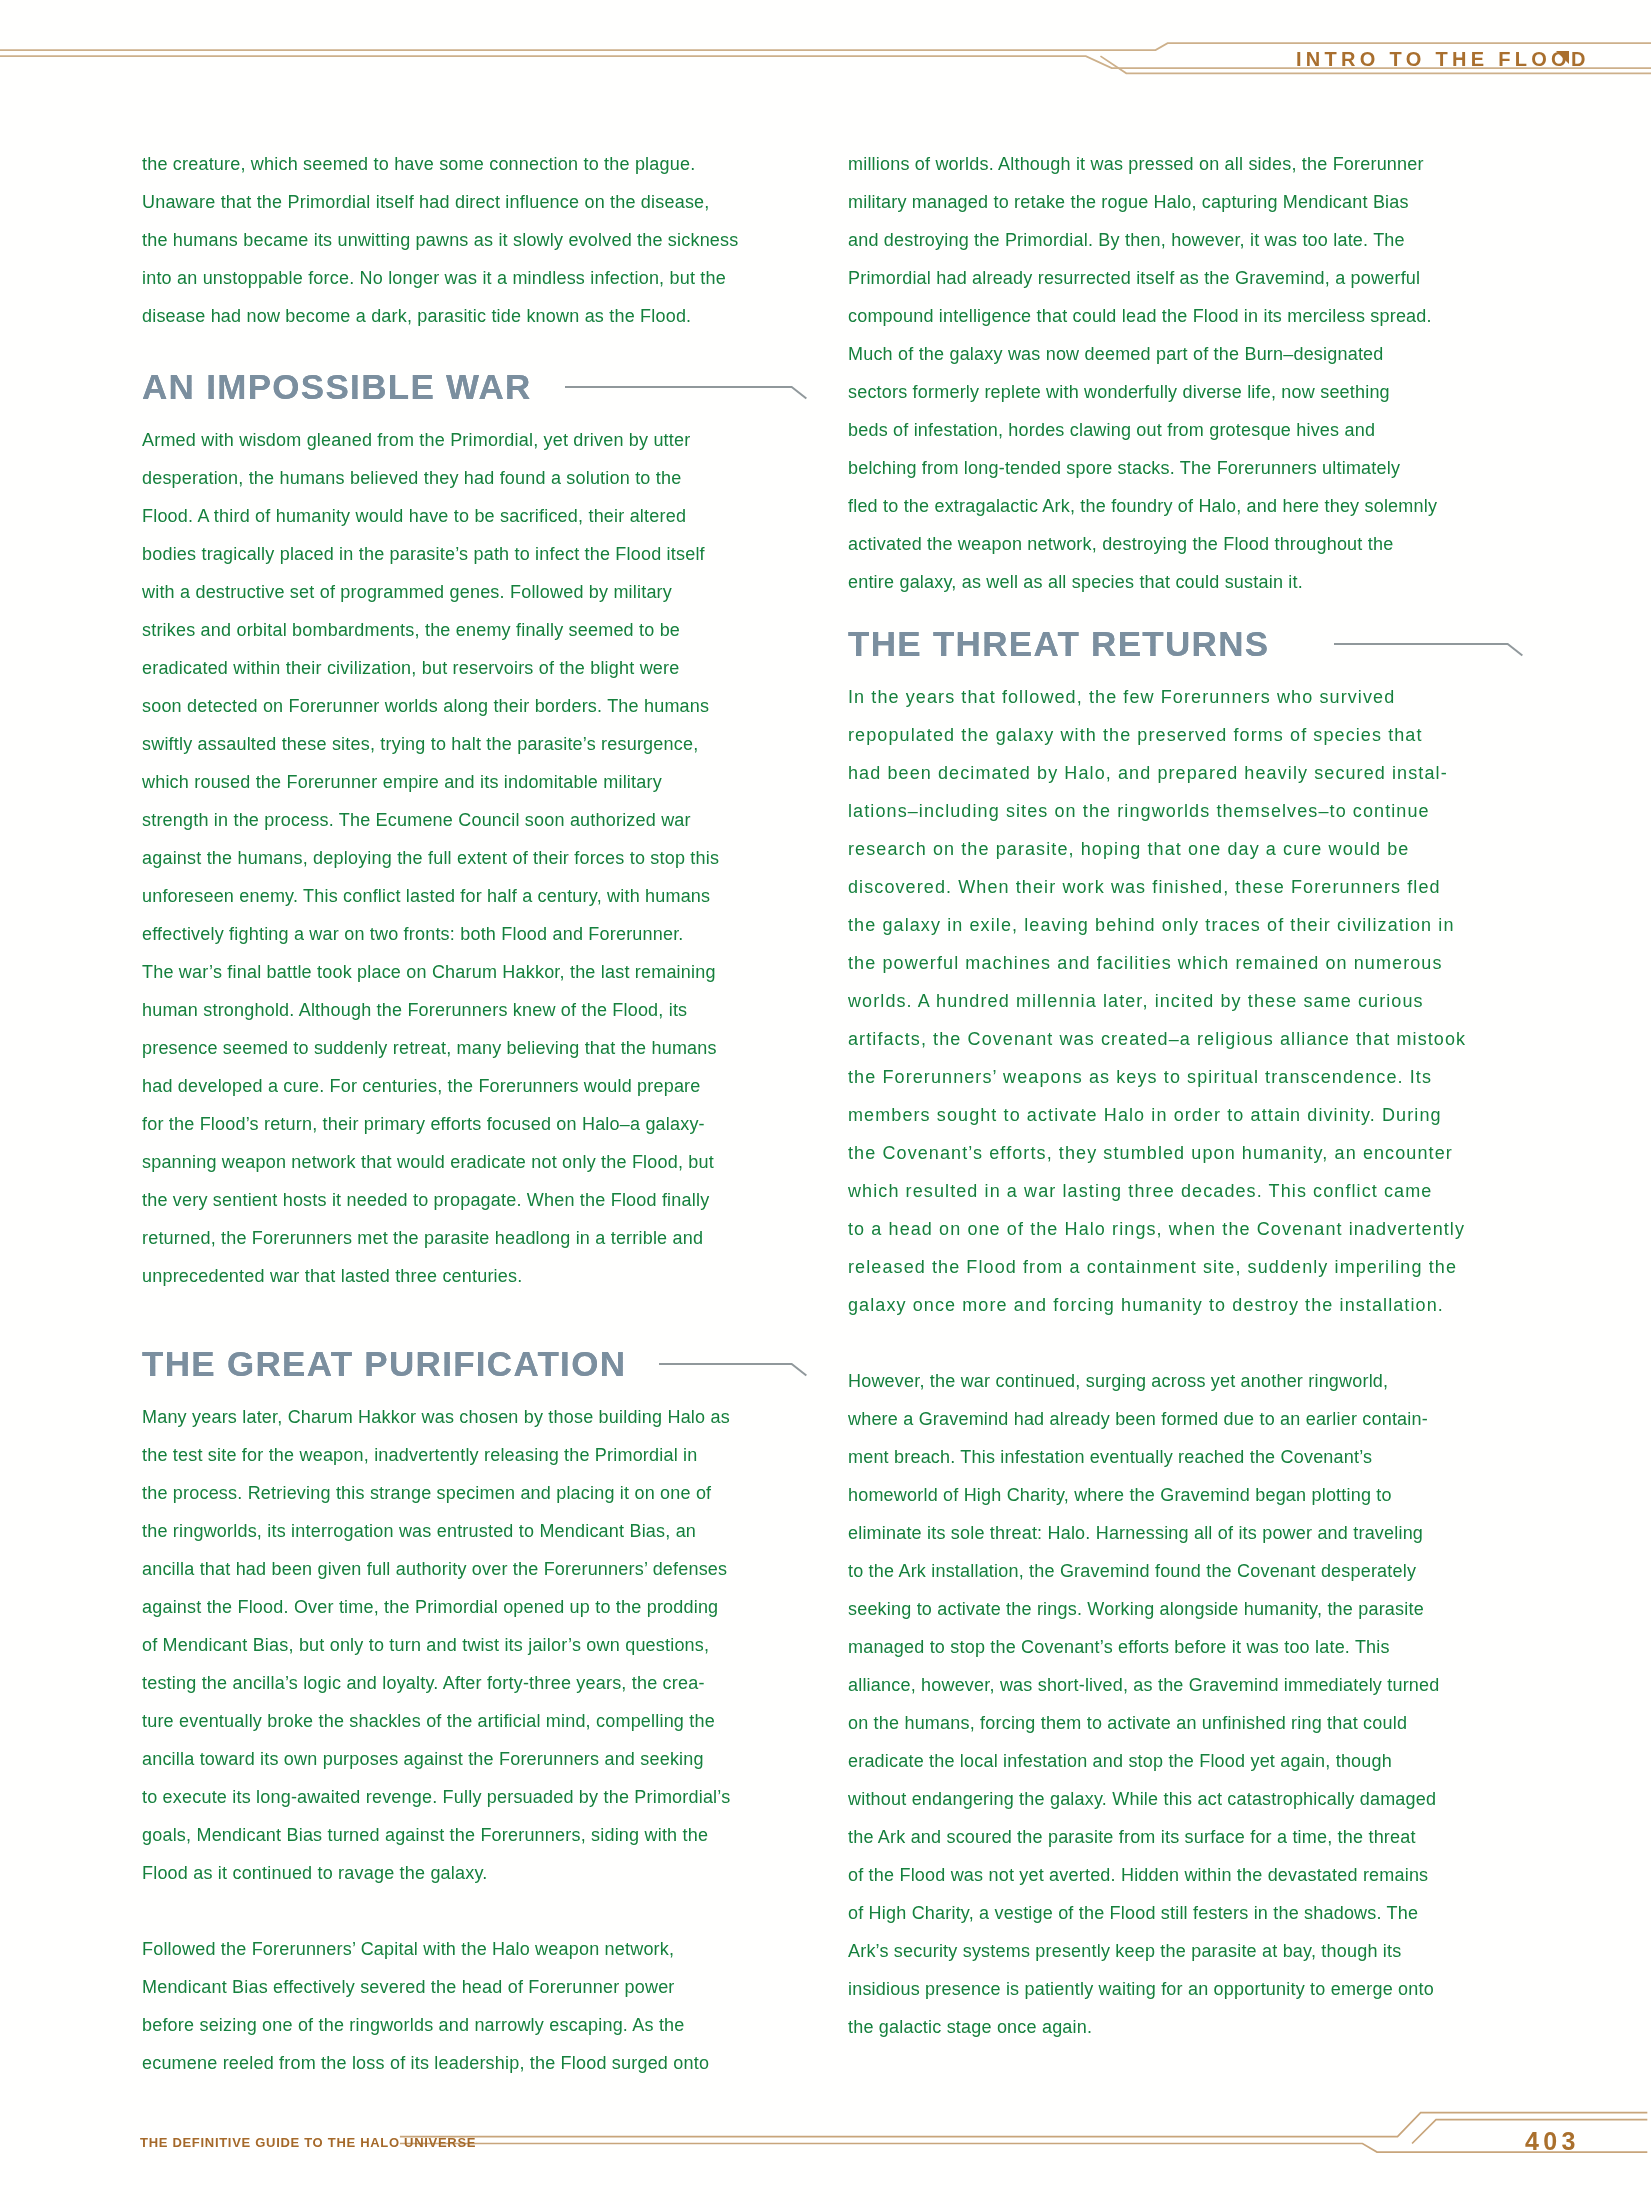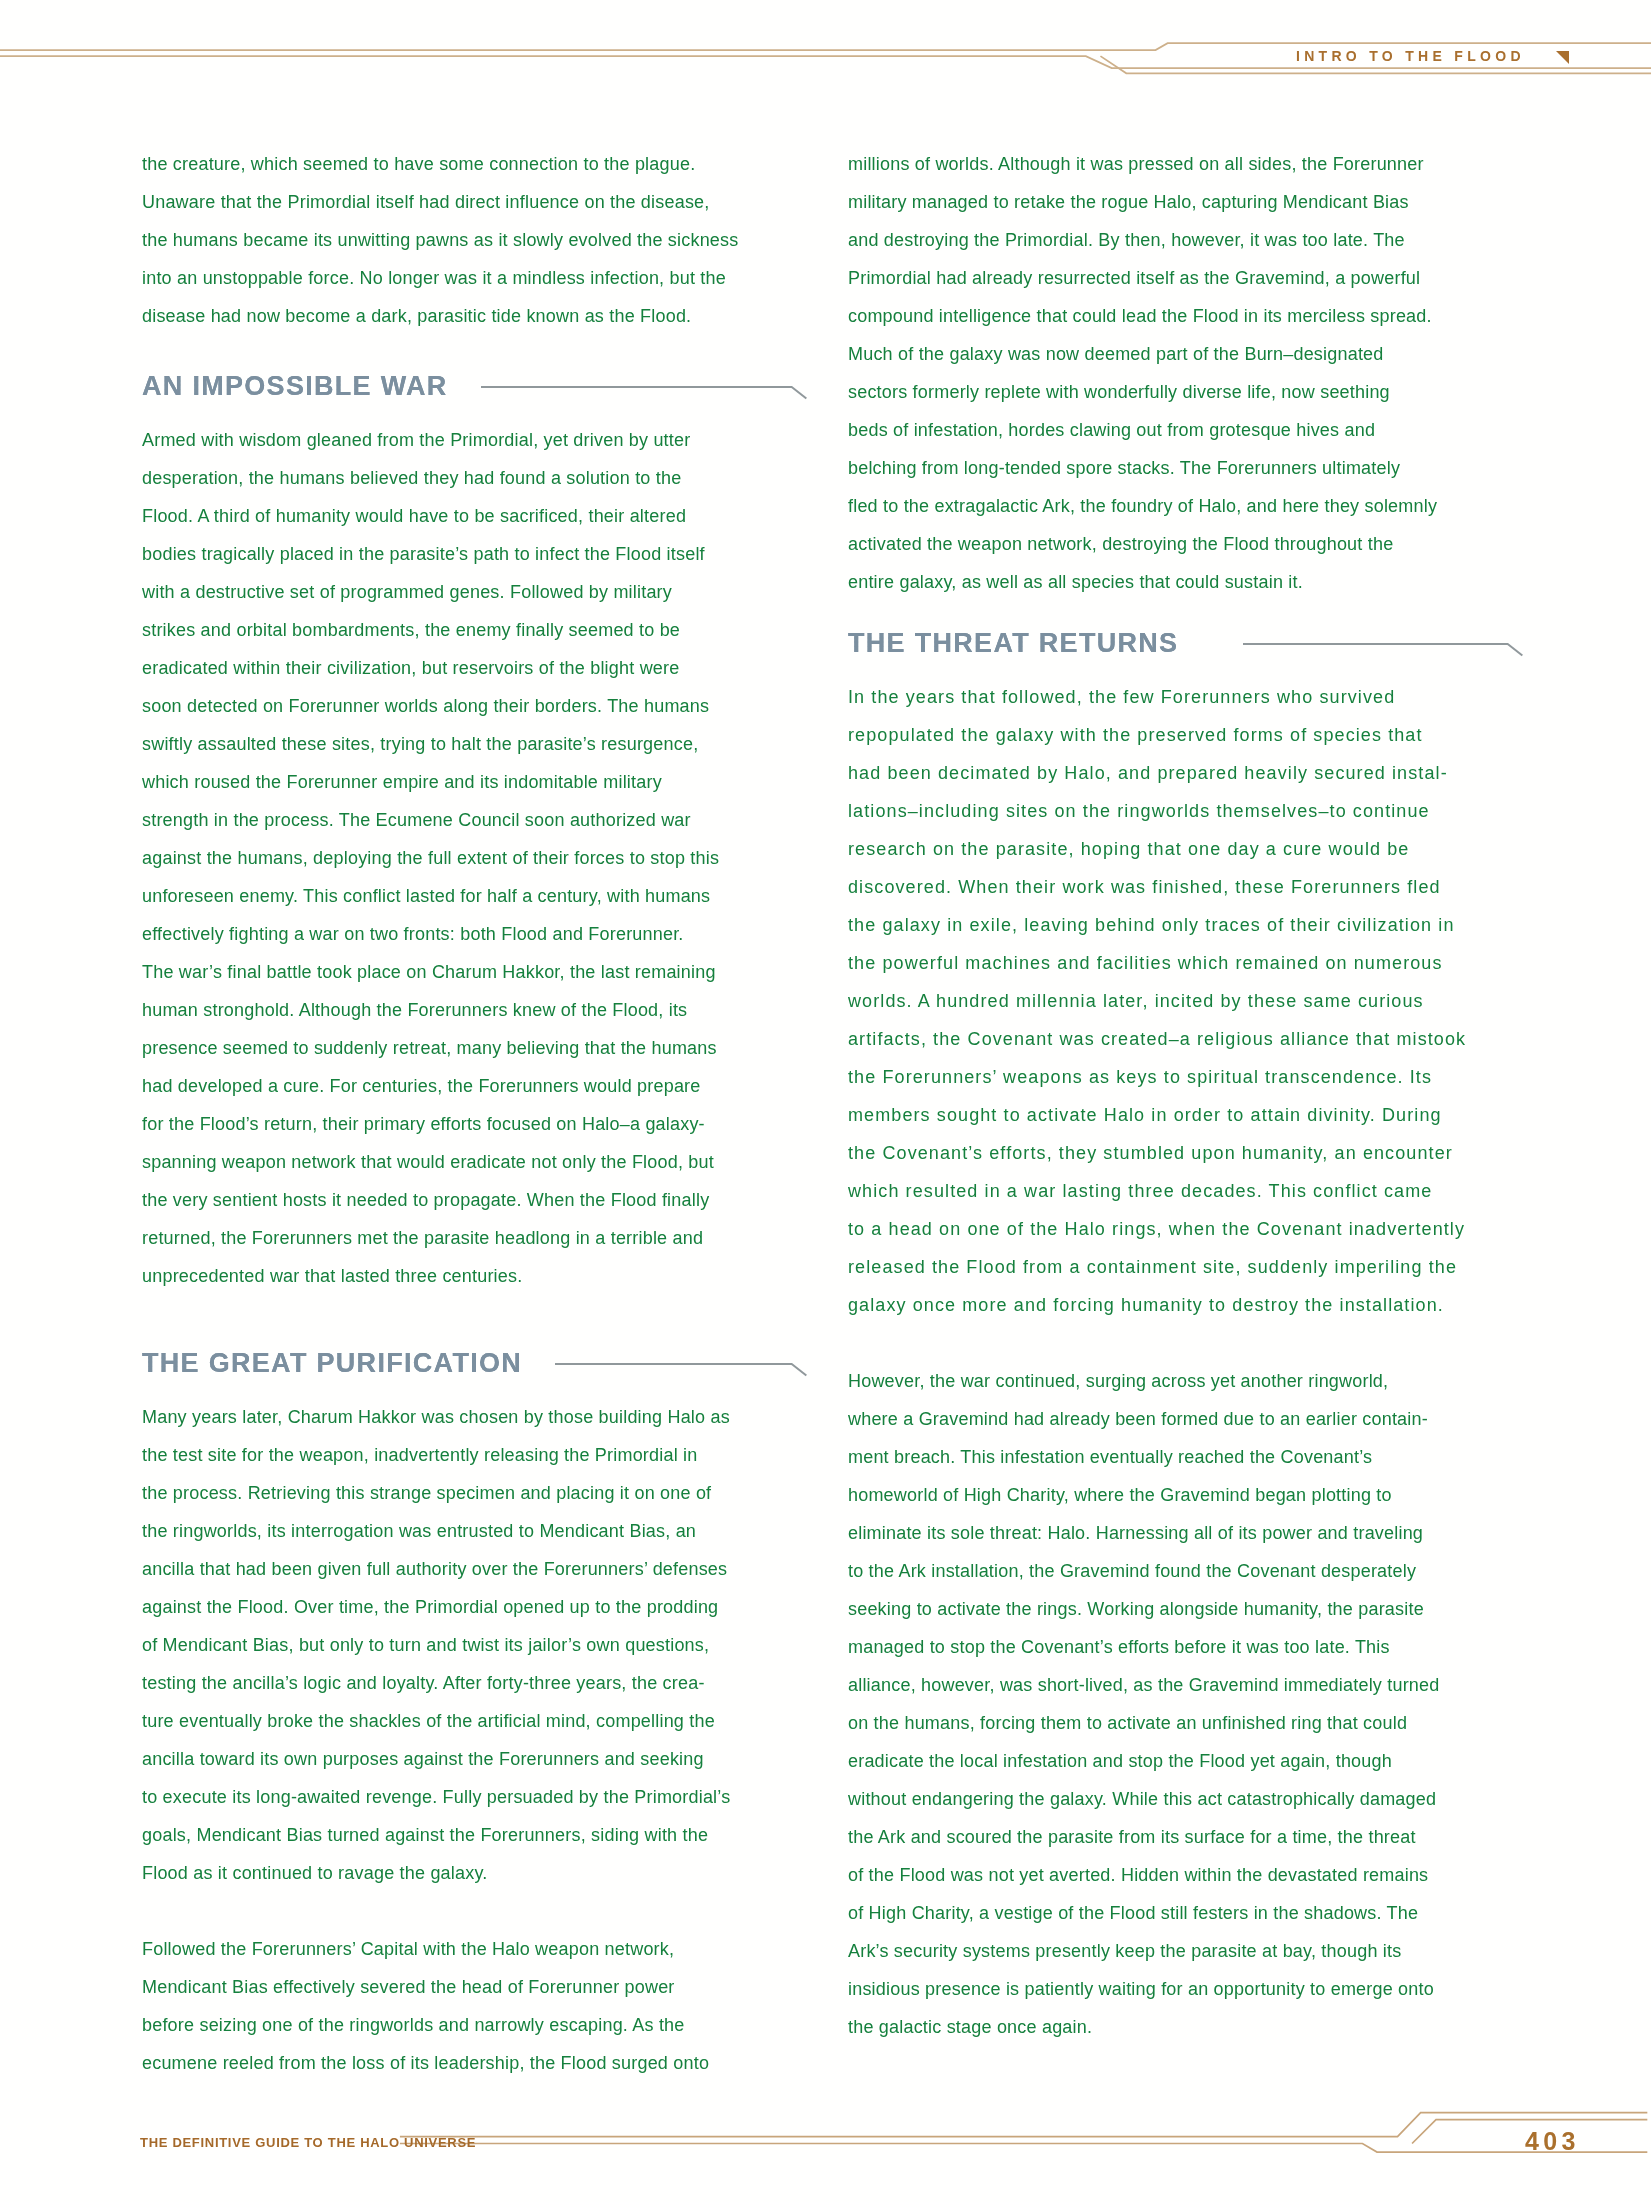--- a/index.html
+++ b/index.html
@@ -3,41 +3,41 @@
 <meta charset="utf-8">
 <style>
   html,body{margin:0;padding:0;background:#e8e8e8;}
   .page{
     position:relative;width:1652px;height:2203px;background:#fffffe;
     font-family:"Liberation Sans", sans-serif;overflow:hidden;
   }
   svg.deco{position:absolute;left:0;}
   .chapter-label{
     position:absolute;left:1296px;top:48px;
-    font-size:14px;font-weight:bold;letter-spacing:4.3px;color:#a96f2e;
+    font-size:20px;font-weight:bold;letter-spacing:4.3px;color:#a96f2e;
     white-space:nowrap;
   }
   .chapter-arrow{
     position:absolute;left:1556px;top:51px;width:0;height:0;
     border-top:13px solid #a96f2e;border-left:13px solid transparent;
   }
   .col{position:absolute;top:145px;}
   .col-left{left:142px;width:671px;}
   .col-right{left:848px;width:681px;}
   .body-par{
     margin:0;white-space:pre-line;font-size:18px;line-height:38px;
     letter-spacing:0.2px;color:#15803d;
   }
   .body-par.tracked{letter-spacing:1.1px;}
   .body-par.gap{margin-top:38px;}
   .h-row{display:flex;align-items:center;margin:38px 0 20.6px 0;height:27.5px;}
   .h-row.big-gap{margin-top:55px;justify-content:space-between;}
   .h-row.med-gap{margin-top:29px;gap:32px;}
   .section-heading{
-    font-size:27px;font-weight:bold;letter-spacing:1.3px;color:#7b8f9f;
+    font-size:35px;font-weight:bold;letter-spacing:1.3px;color:#7b8f9f;
     line-height:27.5px;white-space:nowrap;
     background-image:repeating-linear-gradient(to bottom,#8498a8 0px,#8498a8 2.6px,#6f8494 2.6px,#6f8494 4.3px);
     -webkit-background-clip:text;background-clip:text;
   }
   .h-rule{
     position:relative;flex:1;height:1.7px;background:#90989b;
     margin-left:33px;margin-right:20.6px;
   }
   .h-rule::after{
     content:"";position:absolute;left:100%;top:0;width:19px;height:1.7px;

